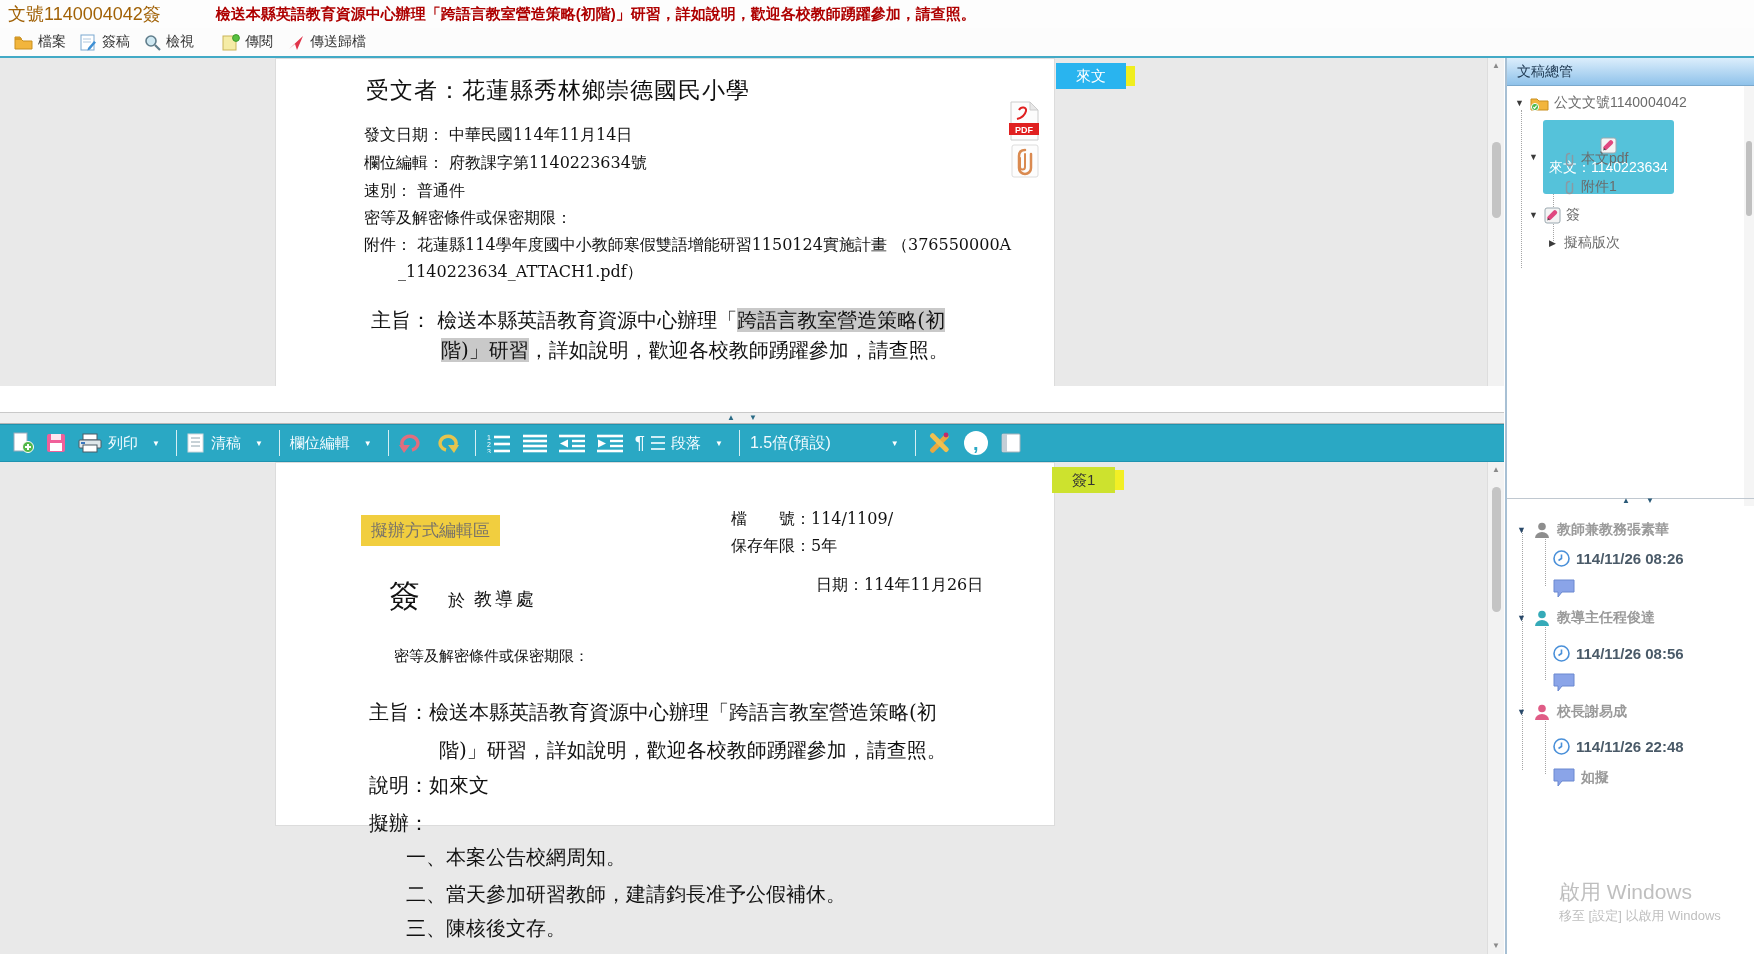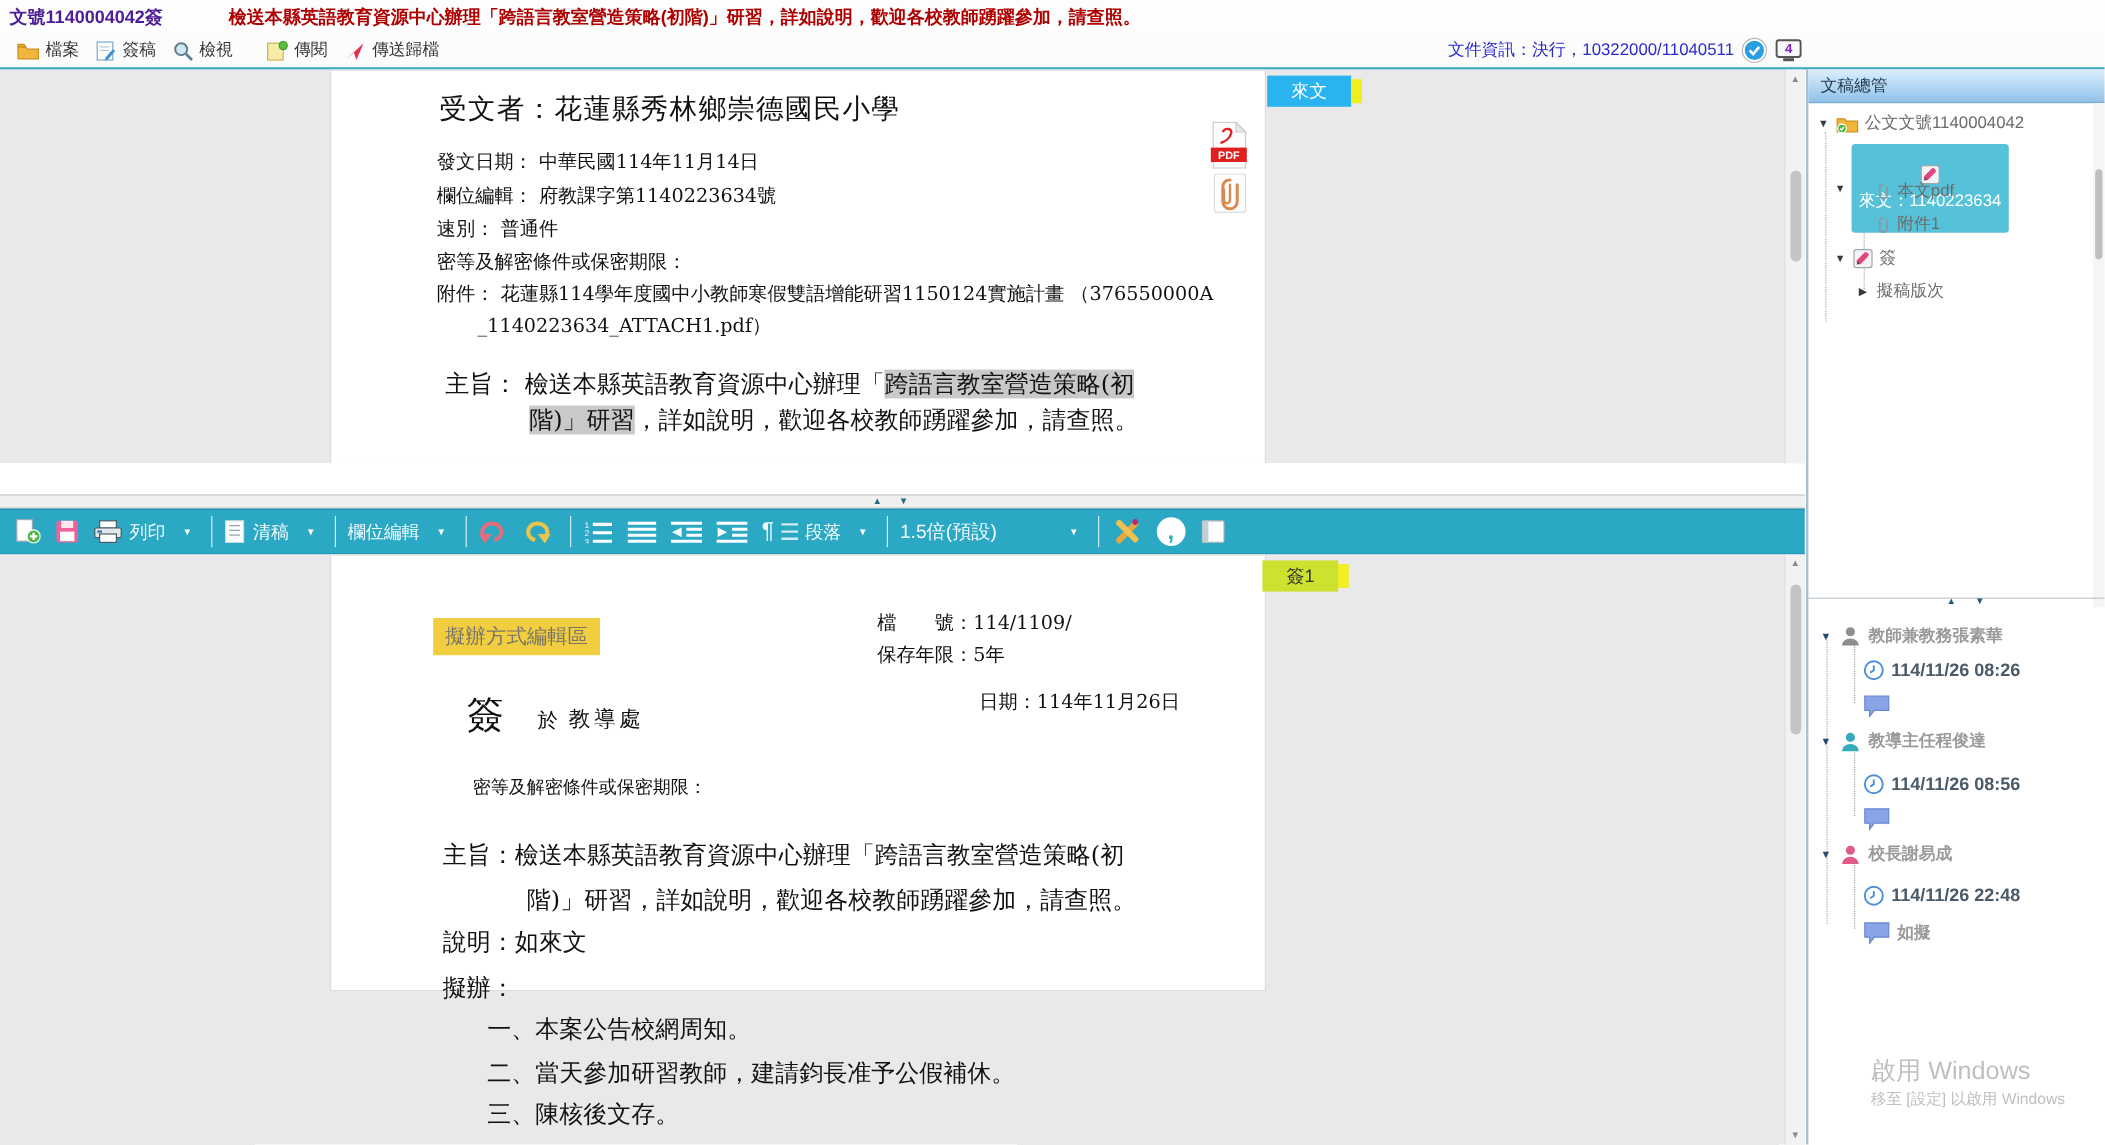--- a/index.html
+++ b/index.html
@@ -1,21 +1,21 @@
 <!DOCTYPE html>
 <html><head>
 <meta charset="utf-8">
 <style>
   html,body{margin:0;padding:0;background:#fff;}
   .screen{position:relative;width:1754px;height:954px;overflow:hidden;
     font-family:"Liberation Sans","DejaVu Sans",sans-serif;background:#fff;}
   
   .titlebar{position:absolute;top:0;left:0;width:1754px;height:28px;background:#fdfdfd;
     display:flex;align-items:center;}
-  .doc-number{margin-left:8px;font-size:15px;font-weight:bold;color:#4c1d95;}
+  .doc-number{margin-left:8px;font-size:18px;font-weight:normal;color:#a16207;}
   .headline{margin-left:55px;font-size:15px;font-weight:bold;color:#ae0000;}
   
   .menubar{position:absolute;top:28px;left:0;width:1754px;height:28px;background:#fcfcfc;
     display:flex;align-items:center;border-bottom:1px solid #e3e8ec;}
   .menu-item{display:flex;align-items:center;gap:5px;margin-left:14px;font-size:14px;color:#333;cursor:pointer;}
   .menu-right{position:absolute;right:252px;top:0;height:28px;display:flex;align-items:center;gap:6px;}
   .doc-info{font-size:14px;color:#2a2acf;}
   
   .workspace{position:absolute;top:56px;left:0;width:1754px;height:898px;border-top:2px solid #43aac6;box-sizing:border-box;}
   .doc-col{position:absolute;left:0;top:0;width:1504px;height:896px;}
@@ -120,33 +120,20 @@
           <circle cx="14" cy="4" r="3.4" fill="#58c040" stroke="#3e9a2c"></circle>
         </svg>
       <span>傳閱</span>
     </div>
     <div class="menu-item">
       <svg width="18" height="17">
           <path d="M2 15 L16 2 L10 16 L8 10 Z" fill="#e0344a"></path>
         </svg>
       <span>傳送歸檔</span>
     </div>
-    <div class="menu-right">
-      <span class="doc-info">文件資訊：決行，10322000/11040511</span>
-      <svg width="22" height="22">
-          <circle cx="11" cy="11" r="10" fill="#fff" stroke="#b5b5b5"></circle>
-          <circle cx="11" cy="11" r="8" fill="#2a9fe0"></circle>
-          <path d="M7 11 l3 3 5 -6" fill="none" stroke="#fff" stroke-width="2.2"></path>
-        </svg>
-      <svg width="23" height="21">
-          <rect x="1.5" y="1.5" width="20" height="14" rx="2" fill="#f8f8f8" stroke="#555" stroke-width="1.6"></rect>
-          <text x="11.5" y="12.5" text-anchor="middle" font-size="11" font-weight="bold" fill="#8020c0">4</text>
-          <rect x="7" y="16.5" width="9" height="2.5" fill="#555"></rect>
-        </svg>
-    </div>
   </div>
 
   <div class="workspace">
     <div class="doc-col">
 
       <div class="pane pane-top">
         <div class="page page-top">
           <div class="ln" style="left:90px;top:16px;font-size:23px;letter-spacing:1px;">受文者：花蓮縣秀林鄉崇德國民小學</div>
           <div class="ln" style="left:88px;top:66px;font-size:16px;">發文日期： 中華民國114年11月14日</div>
           <div class="ln" style="left:88px;top:94px;font-size:16px;">欄位編輯： 府教課字第1140223634號</div>

